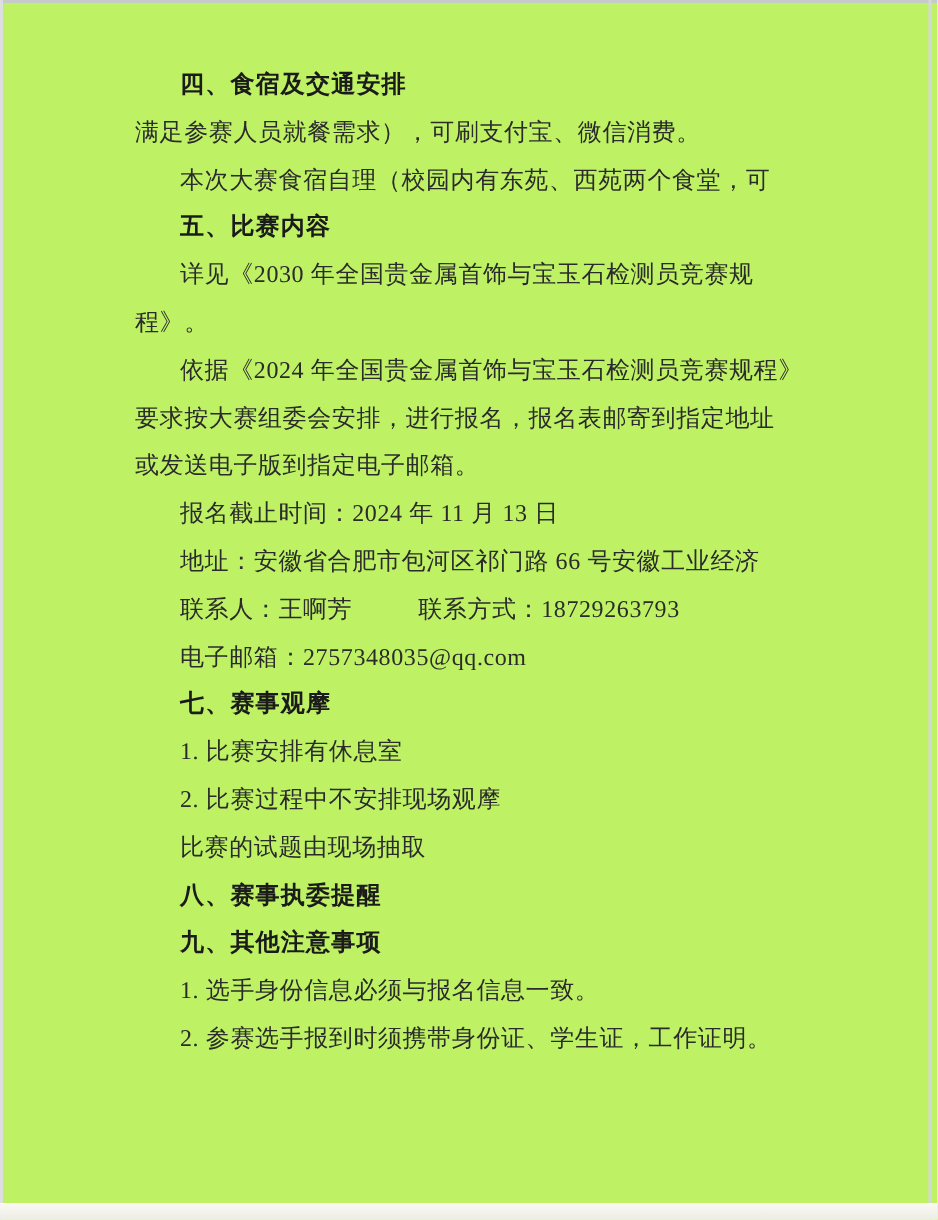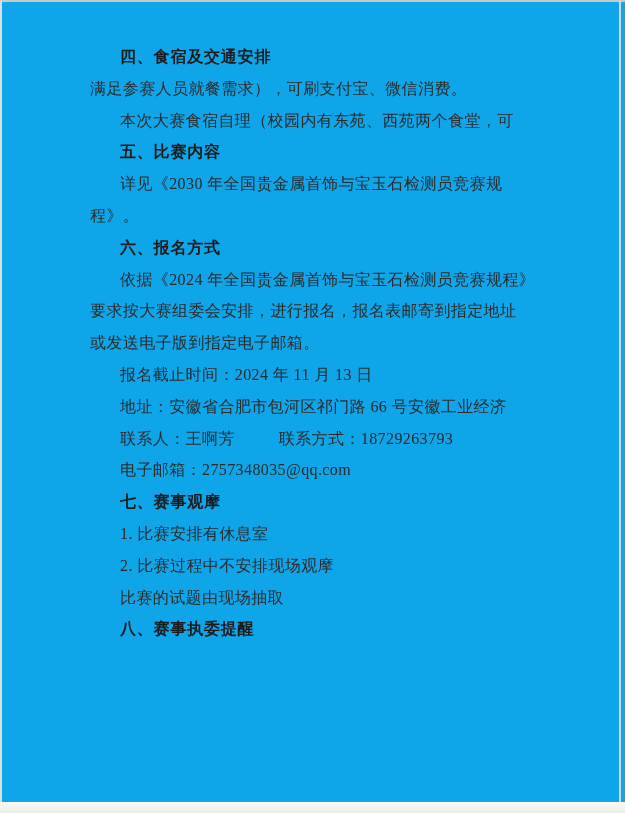--- a/index.html
+++ b/index.html
@@ -4,21 +4,21 @@
 <style>
   html, body {
     margin: 0;
     padding: 0;
     background: #ffffff;
   }
   .page {
     position: relative;
     width: 625px;
     height: 813px;
-    background: #0ea5e9;
+    background: #bef264;
     overflow: hidden;
     font-family: "Liberation Serif", "DejaVu Serif", serif;
     color: #262626;
   }
   
   .edge-top {
     position: absolute; top: 0; left: 0; width: 100%; height: 2px;
     background: #c6cac9;
   }
   .edge-left {
@@ -72,21 +72,20 @@
       <div class="ln ind">本次大赛食宿自理（校园内有东苑、西苑两个食堂，可</div>
     </section>
 
     <section>
       <div class="ln ind hd">五、比赛内容</div>
       <div class="ln ind">详见《2030 年全国贵金属首饰与宝玉石检测员竞赛规</div>
       <div class="ln">程》。</div>
     </section>
 
     <section>
-      <div class="ln ind hd">六、报名方式</div>
       <div class="ln ind">依据《2024 年全国贵金属首饰与宝玉石检测员竞赛规程》</div>
       <div class="ln">要求按大赛组委会安排，进行报名，报名表邮寄到指定地址</div>
       <div class="ln">或发送电子版到指定电子邮箱。</div>
       <div class="ln ind">报名截止时间：2024 年 11 月 13 日</div>
       <div class="ln ind">地址：安徽省合肥市包河区祁门路 66 号安徽工业经济</div>
       <div class="ln ind">
         <span>联系人：王啊芳</span><span class="phone-part">联系方式：18729263793</span>
       </div>
       <div class="ln ind">电子邮箱：2757348035@qq.com</div>
     </section>
@@ -95,15 +94,20 @@
       <div class="ln ind hd">七、赛事观摩</div>
       <div class="ln ind">1. 比赛安排有休息室</div>
       <div class="ln ind">2. 比赛过程中不安排现场观摩</div>
     </section>
 
     <section>
       <div class="ln ind">比赛的试题由现场抽取</div>
       <div class="ln ind hd">八、赛事执委提醒</div>
     </section>
 
+    <section>
+      <div class="ln ind hd">九、其他注意事项</div>
+      <div class="ln ind">1. 选手身份信息必须与报名信息一致。</div>
+      <div class="ln ind">2. 参赛选手报到时须携带身份证、学生证，工作证明。</div>
+    </section>
 
   </div>
 </div>
 
 </body></html>

